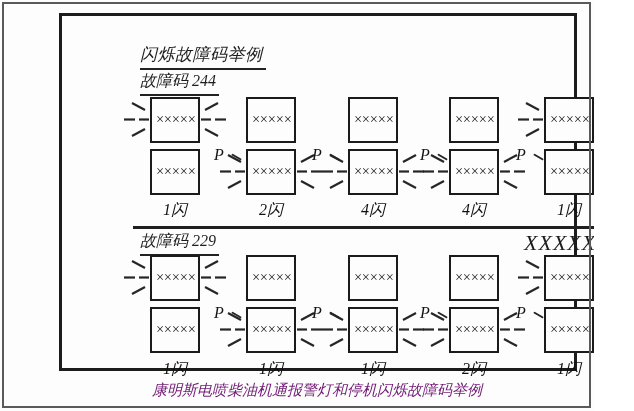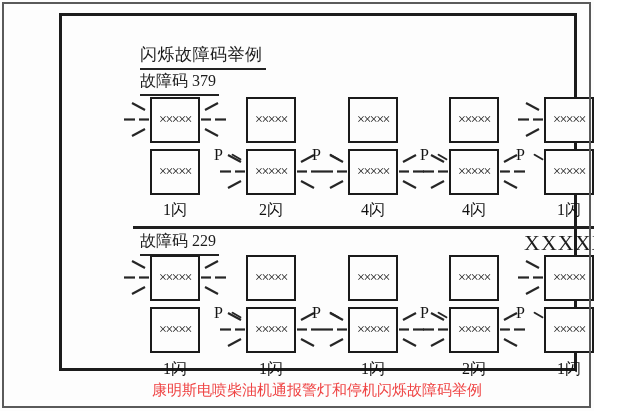--- a/index.html
+++ b/index.html
@@ -1,31 +1,31 @@
 <!DOCTYPE html>
 <html><head>
 <meta charset="utf-8">
 <style>
   html,body{margin:0;padding:0;background:#fff;}
   .shot{position:relative;width:594px;height:411px;background:#fdfdfd;
-        font-family:"Liberation Serif",serif;color:#1d1d1d;overflow:hidden;}
+        font-family:"Liberation Serif",serif;color:#1d1d1d;overflow:hidden;font-style:italic;}
   .shot-border{position:absolute;left:2px;top:2px;right:3px;bottom:3px;
         border:2px solid #5a5a5a;pointer-events:none;}
   .frame{position:absolute;left:59px;top:13px;width:518px;height:358px;
         border:3px solid #1c1c1c;box-sizing:border-box;background:#fdfdfd;}
   .abs{position:absolute;}
   .u{display:inline-block;border-bottom:2px solid #222;padding:0 3px 2px 0;}
   .title{left:78px;top:27px;font-size:17px;letter-spacing:0.5px;}
   .code1{left:78px;top:55px;font-size:16px;}
   .code2{left:78px;top:215px;font-size:16px;}
   .pauselegend{left:387px;top:59px;font-size:16px;}
   .cornerx{left:462px;top:214px;font-size:22px;letter-spacing:1px;}
   .sep{left:71px;top:210px;width:479px;height:3px;background:#1f1f1f;}
   .caption{left:0;top:381px;width:634px;text-align:center;font-size:15px;
-        color:#ef4444;font-family:"Liberation Sans",sans-serif;}
+        color:#701a75;font-family:"Liberation Sans",sans-serif;}
 
   .cell{position:absolute;width:50px;height:46px;}
   .box{position:absolute;left:0;top:0;width:100%;height:100%;box-sizing:border-box;
        border:2px solid #1b1b1b;background:#fdfdfd;display:flex;align-items:center;
        justify-content:center;}
   .box span{font-size:14px;letter-spacing:-1.5px;color:#141414;white-space:nowrap;}
   svg.rays{position:absolute;left:-27px;top:0;width:104px;height:46px;overflow:visible;}
 
   .lbl{position:absolute;width:68px;text-align:center;font-size:16px;color:#111;}
   .lblr1{top:184px;} .lblr2{top:343px;}
@@ -52,21 +52,21 @@
         <line x1="95" y1="39" x2="82" y2="32"></line>
       </g>
     </symbol>
   </defs>
 </svg>
 
 <div class="shot">
   <div class="frame">
 
     <div class="abs title u">闪烁故障码举例</div>
-    <div class="abs code1 u">故障码 379</div>
+    <div class="abs code1 u">故障码 244</div>
 
     <div class="cell" style="left:88px;top:81px">
         <svg class="rays">
           <use href="#raysym"></use>
         </svg>
         <div class="box">
           <span>×××××</span>
         </div>
       </div>
     <div class="cell" style="left:184px;top:81px">

